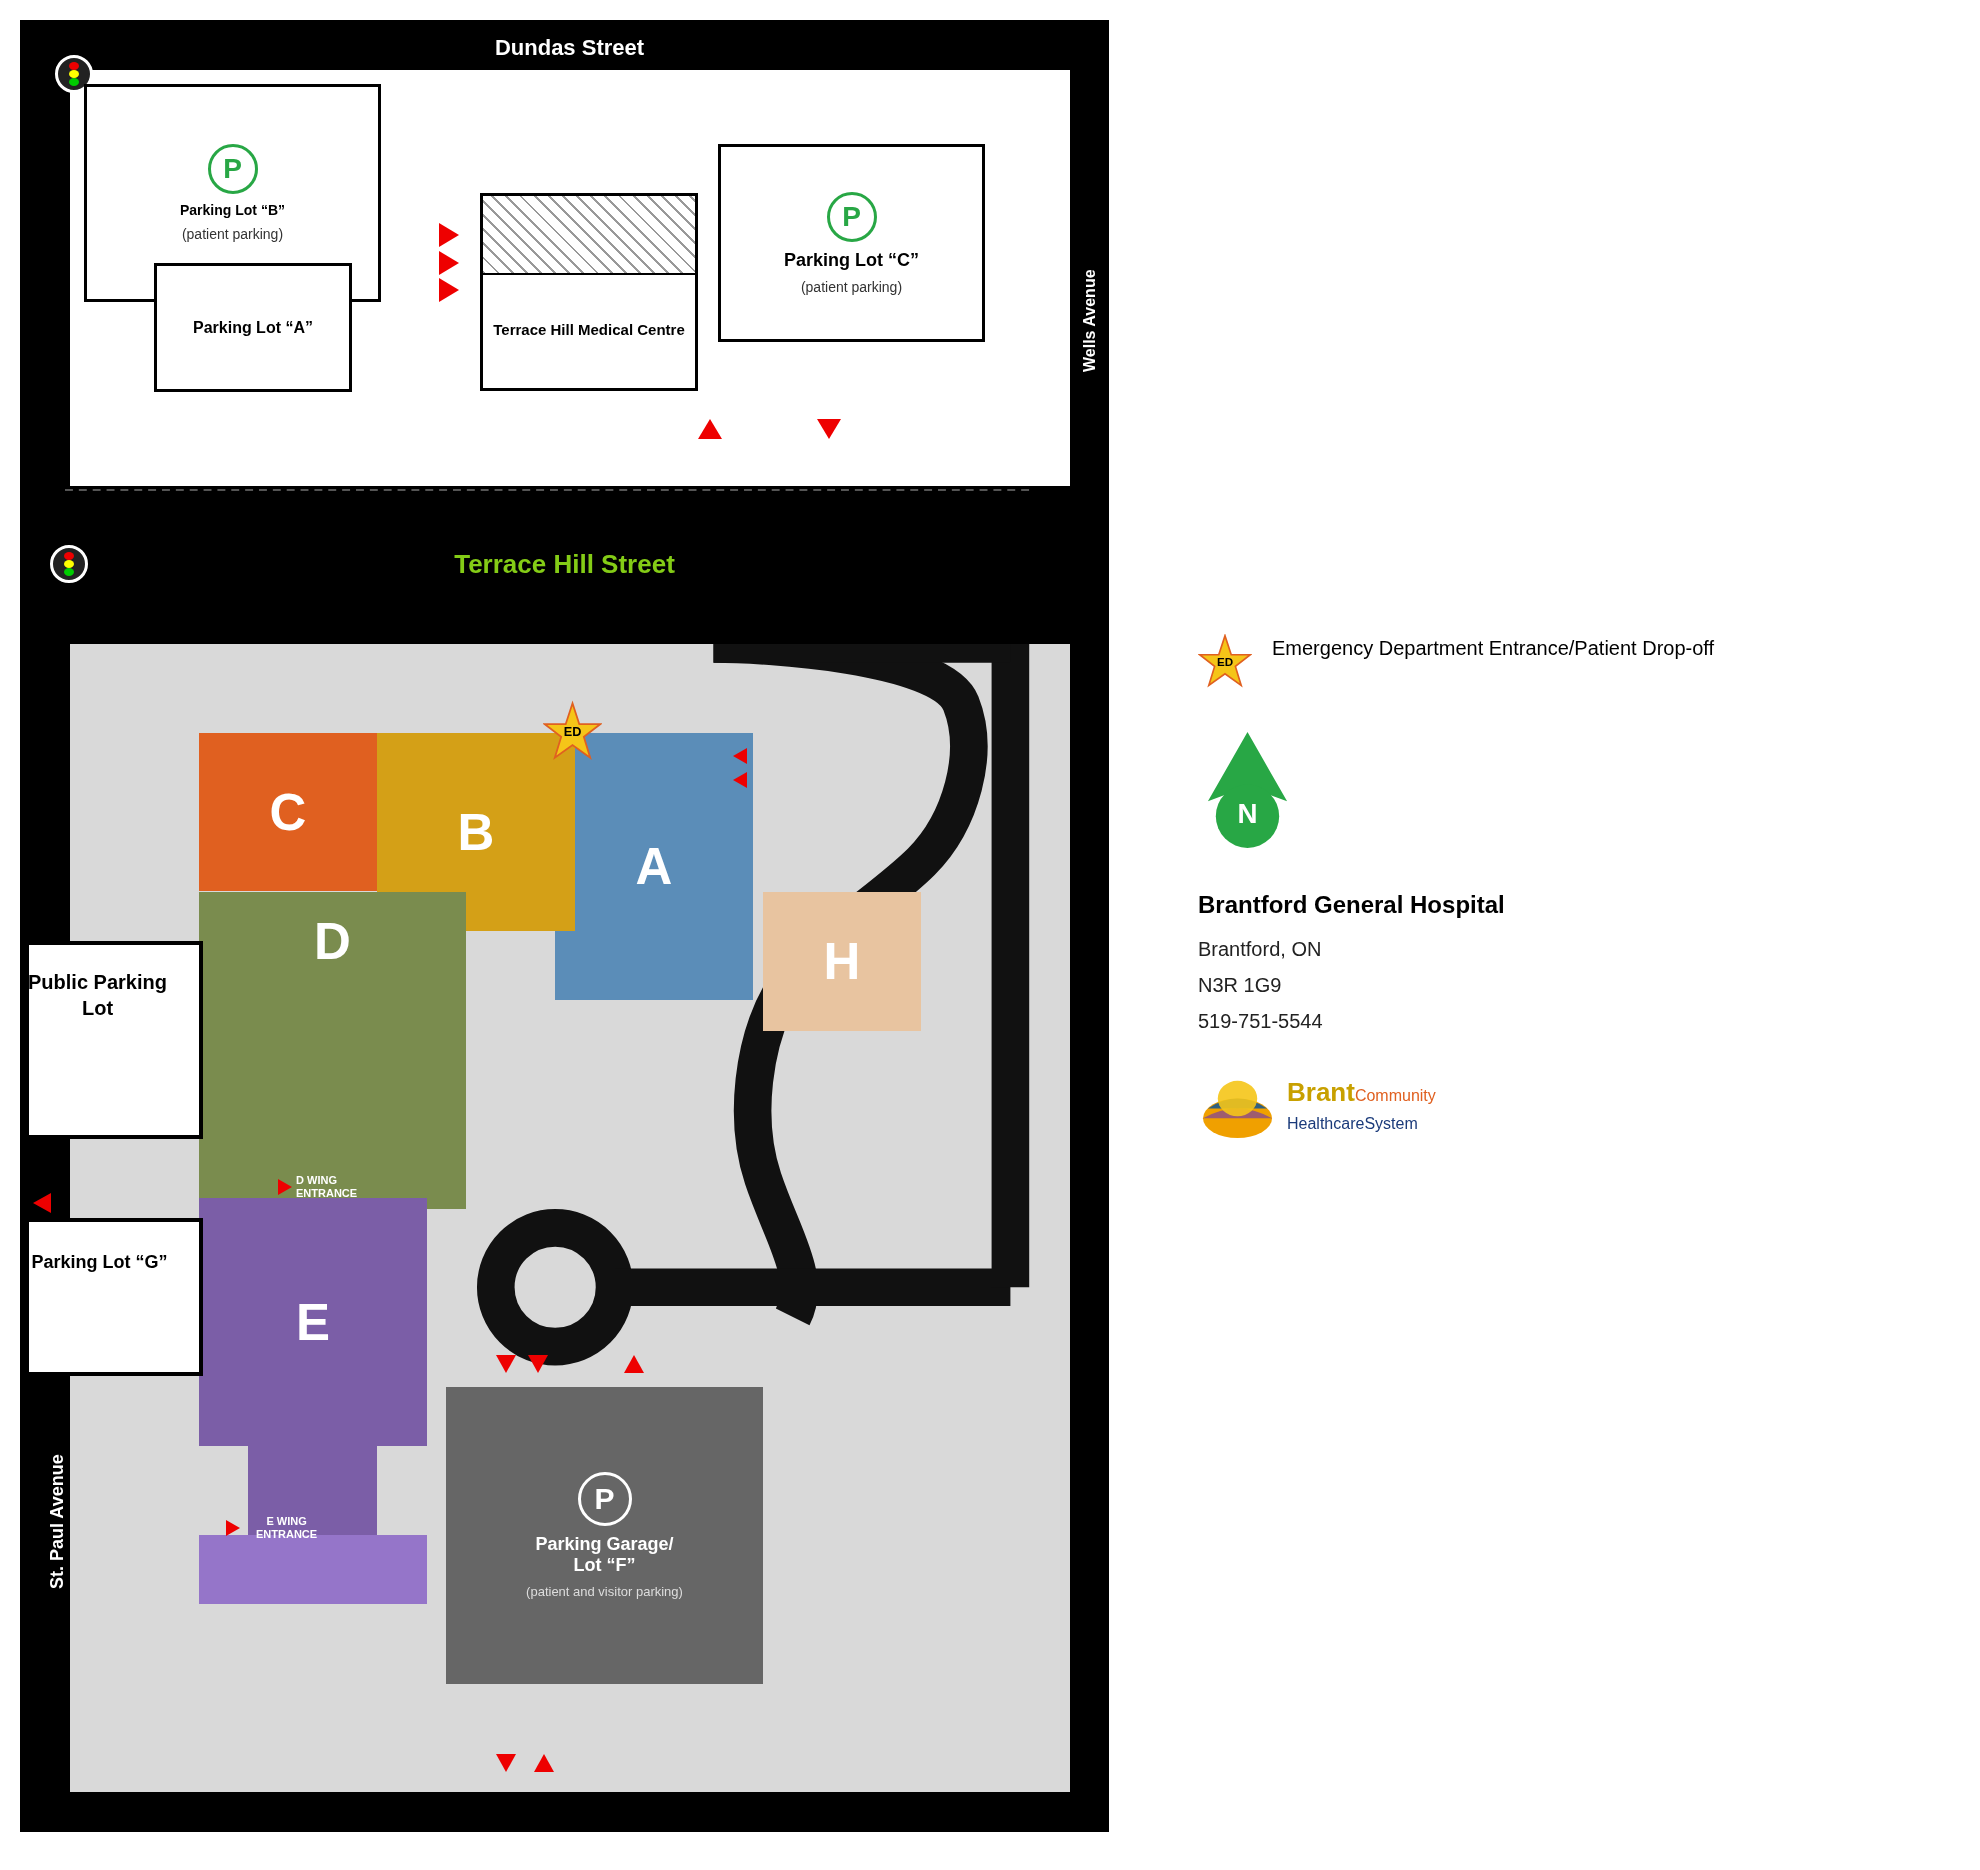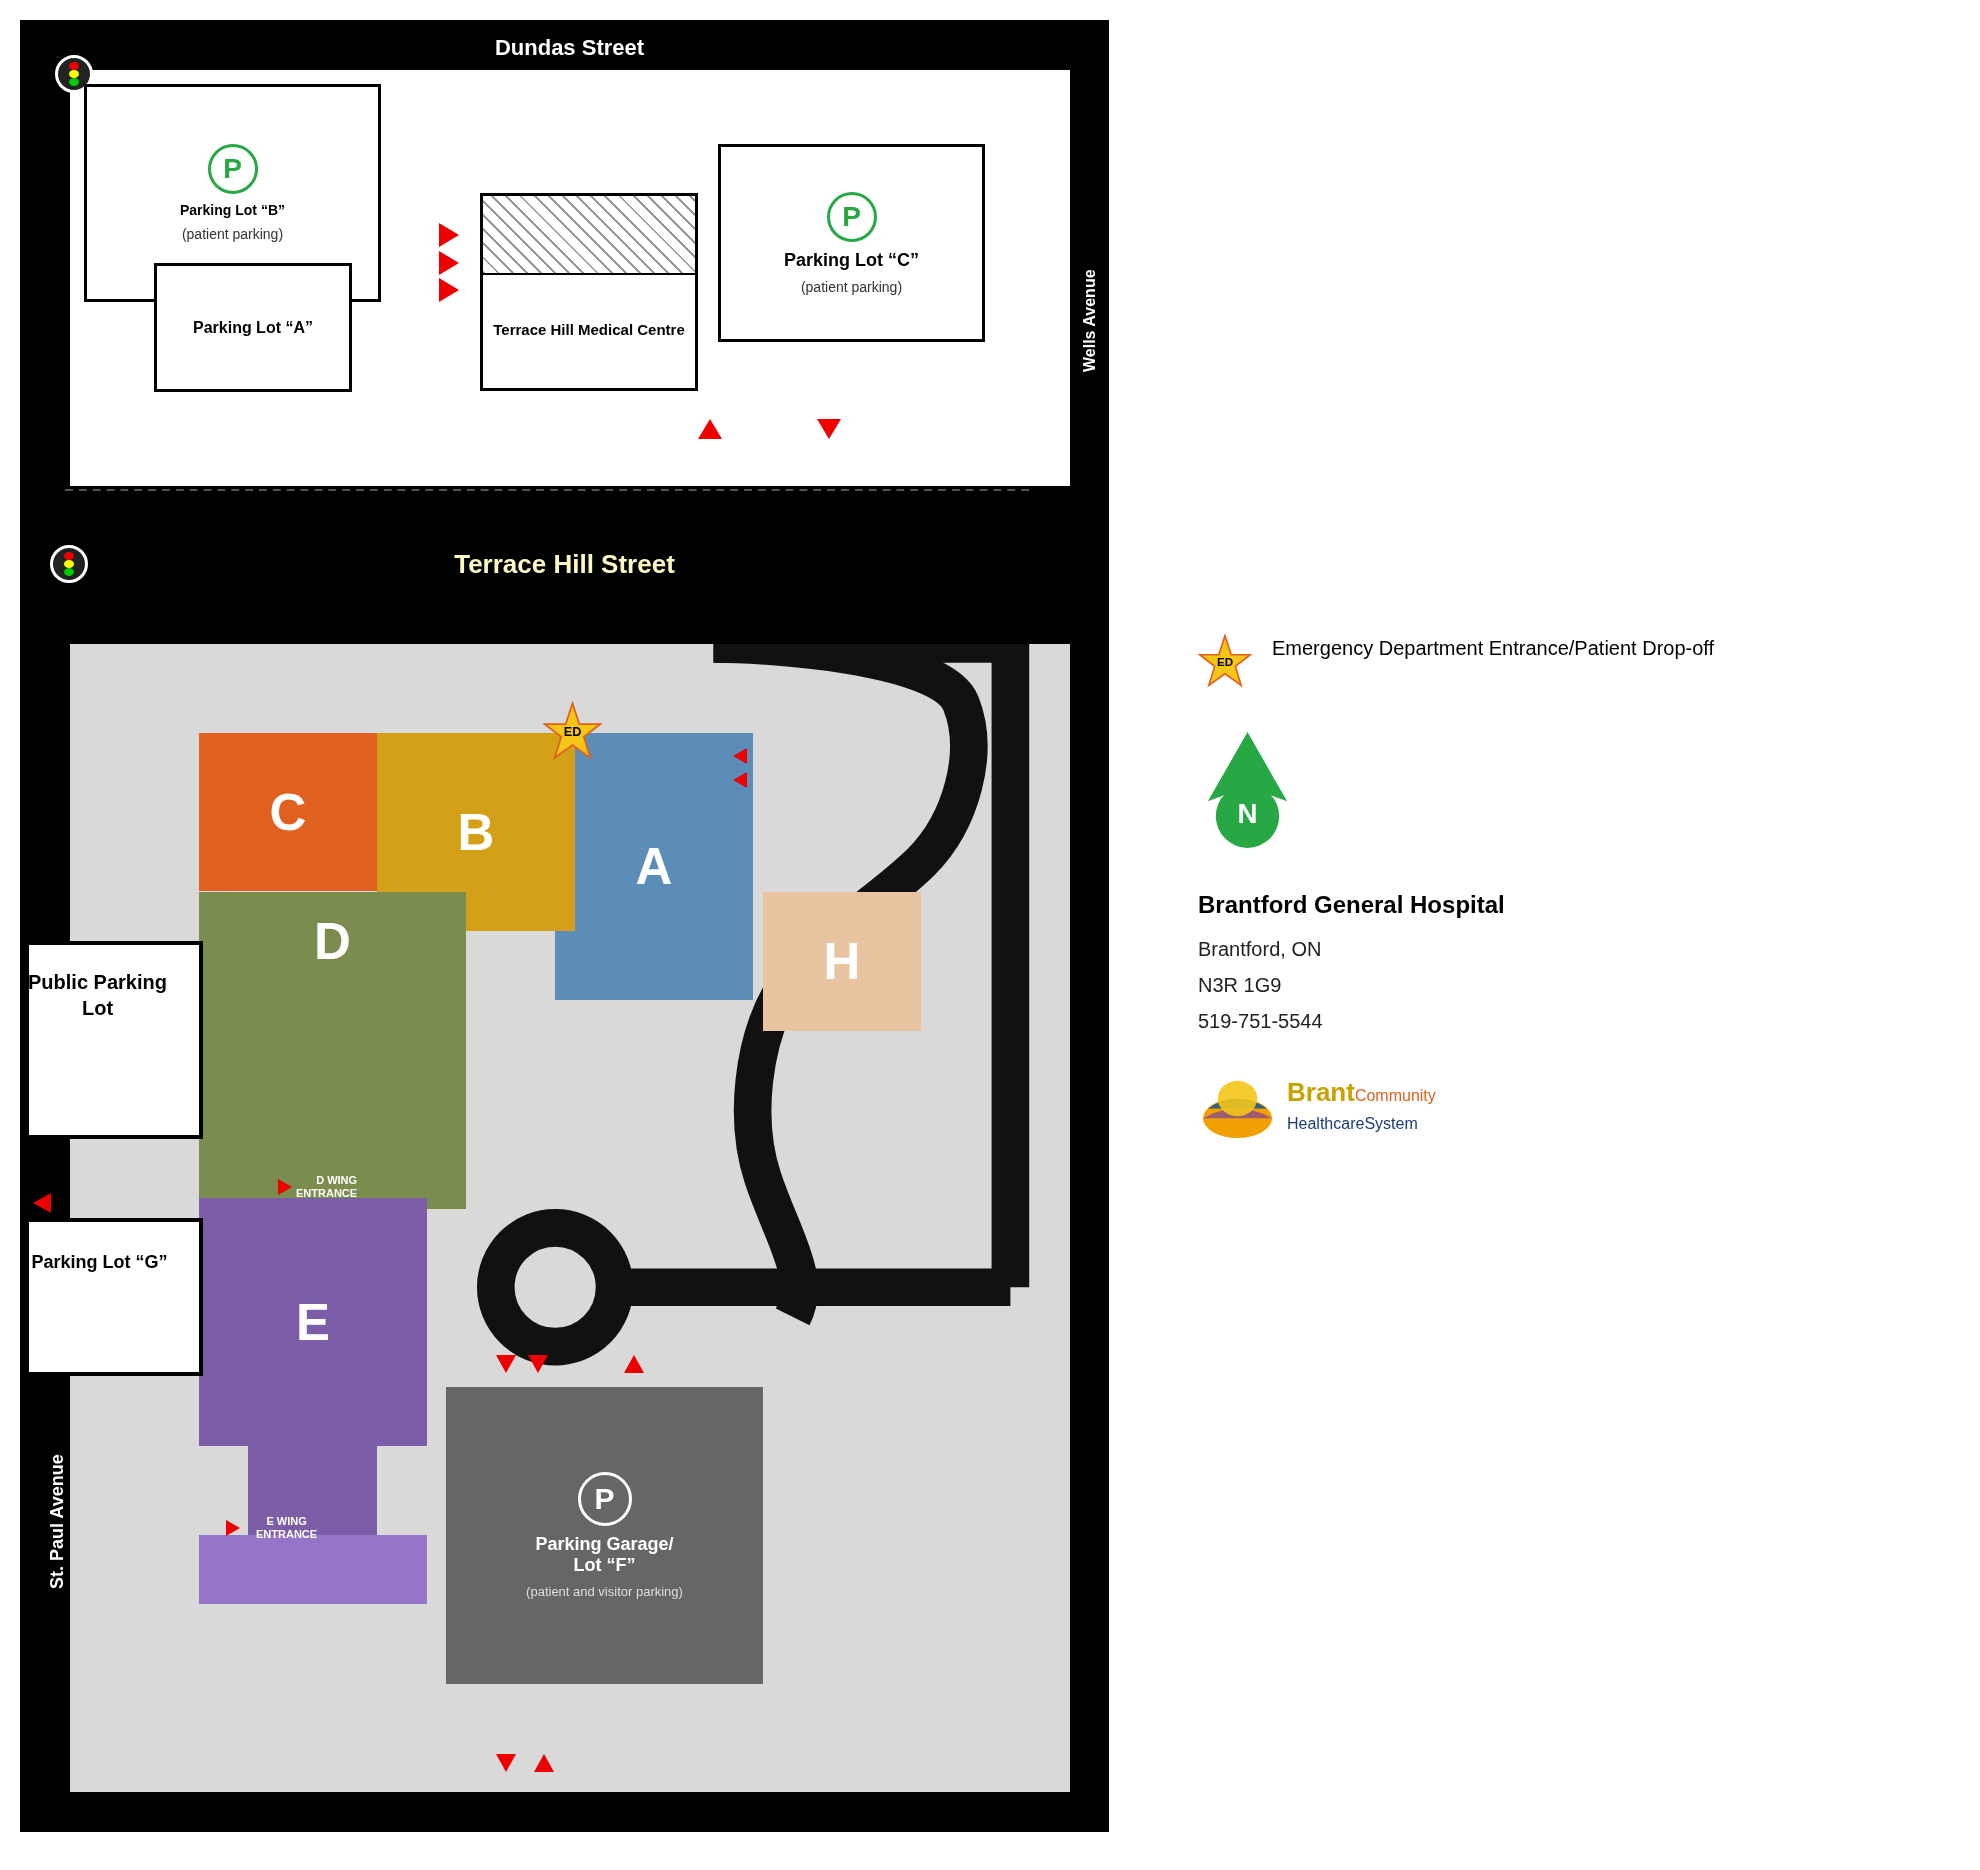--- a/index.html
+++ b/index.html
@@ -263,21 +263,21 @@
       left: 20px;
       width: 1089px;
       height: 59px;
       background: #000;
       display: flex;
       align-items: center;
       justify-content: center;
     }
 
     .terrace-hill-street-bar .street-name {
-      color: #fef9c3;
+      color: #84cc16;
       font-size: 26px;
       font-weight: bold;
     }
 
     
     .bottom-map {
       position: absolute;
       top: 594px;
       left: 20px;
       width: 1089px;
@@ -644,21 +644,21 @@
 
     
     .d-wing-entrance {
       position: absolute;
       top: 530px;
       left: 208px;
       background: transparent;
       color: #fff;
       font-size: 11px;
       font-weight: bold;
-      text-align: right;
+      text-align: left;
       width: 69px;
       line-height: 1.2;
     }
 
     
     .e-wing-entrance {
       position: absolute;
       top: 871px;
       left: 156px;
       background: transparent;

